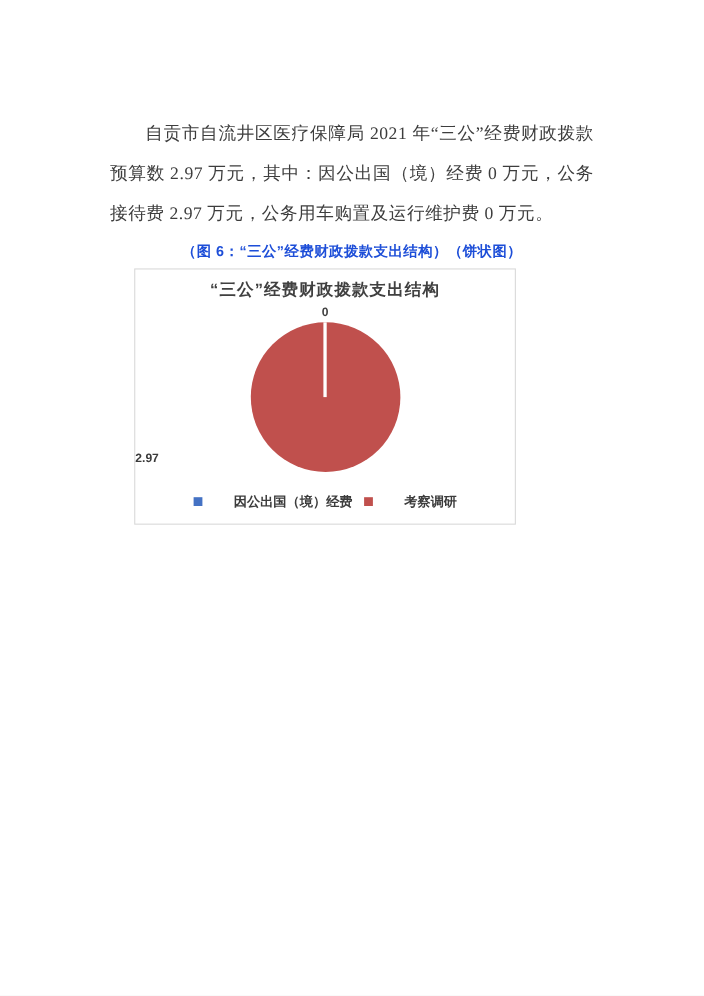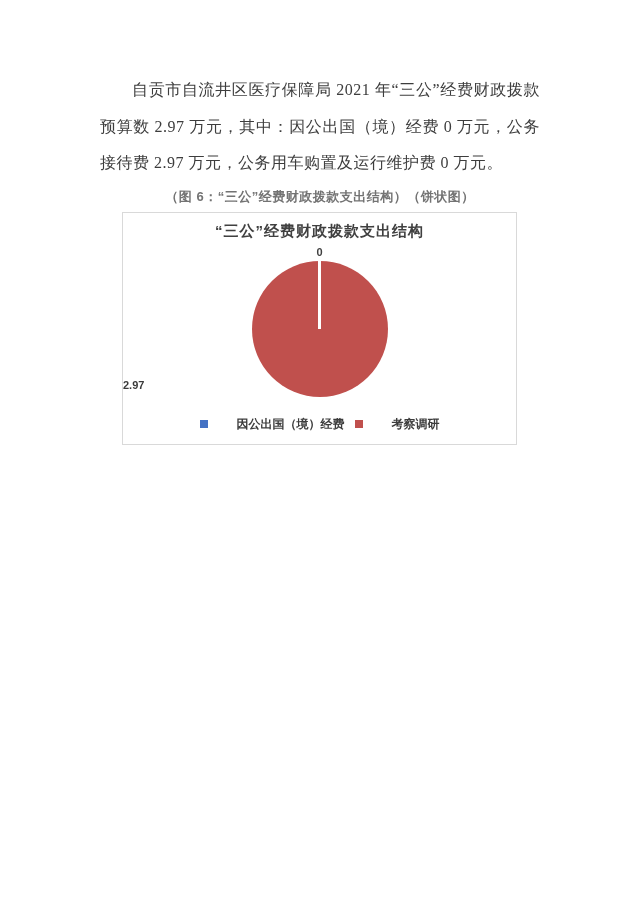--- a/index.html
+++ b/index.html
@@ -10,43 +10,44 @@
     height: 905px;
     margin: 0 auto;
     background: #ffffff;
     outline: 1px solid #ececec;
     font-family: "Liberation Serif", "DejaVu Serif", serif;
     color: #3d3d3d;
     overflow: hidden;
   }
   .content {
     padding: 72px 100px 0 100px;
+    margin-top: 32px;
   }
   .body-par {
     font-size: 16px;
     line-height: 36.5px;
     text-align: justify;
     text-indent: 2em;
     letter-spacing: 0.5px;
     color: #3d3d3d;
   }
   .figure-caption {
     font-family: "Liberation Sans", "DejaVu Sans", sans-serif;
     font-size: 13px;
     font-weight: bold;
-    color: #737373;
+    color: #1d4ed8;
     text-align: center;
     line-height: 30px;
     letter-spacing: 0.5px;
   }
   
   .chart-box {
     position: relative;
     margin-left: 22px;
-    width: 395px;
+    width: 347px;
     height: 233px;
     background: #ffffff;
     border: 1px solid #d9d9d9;
     font-family: "Liberation Sans", "DejaVu Sans", sans-serif;
   }
   .chart-title {
     position: absolute;
     top: 9px;
     left: 0;
     width: 100%;

